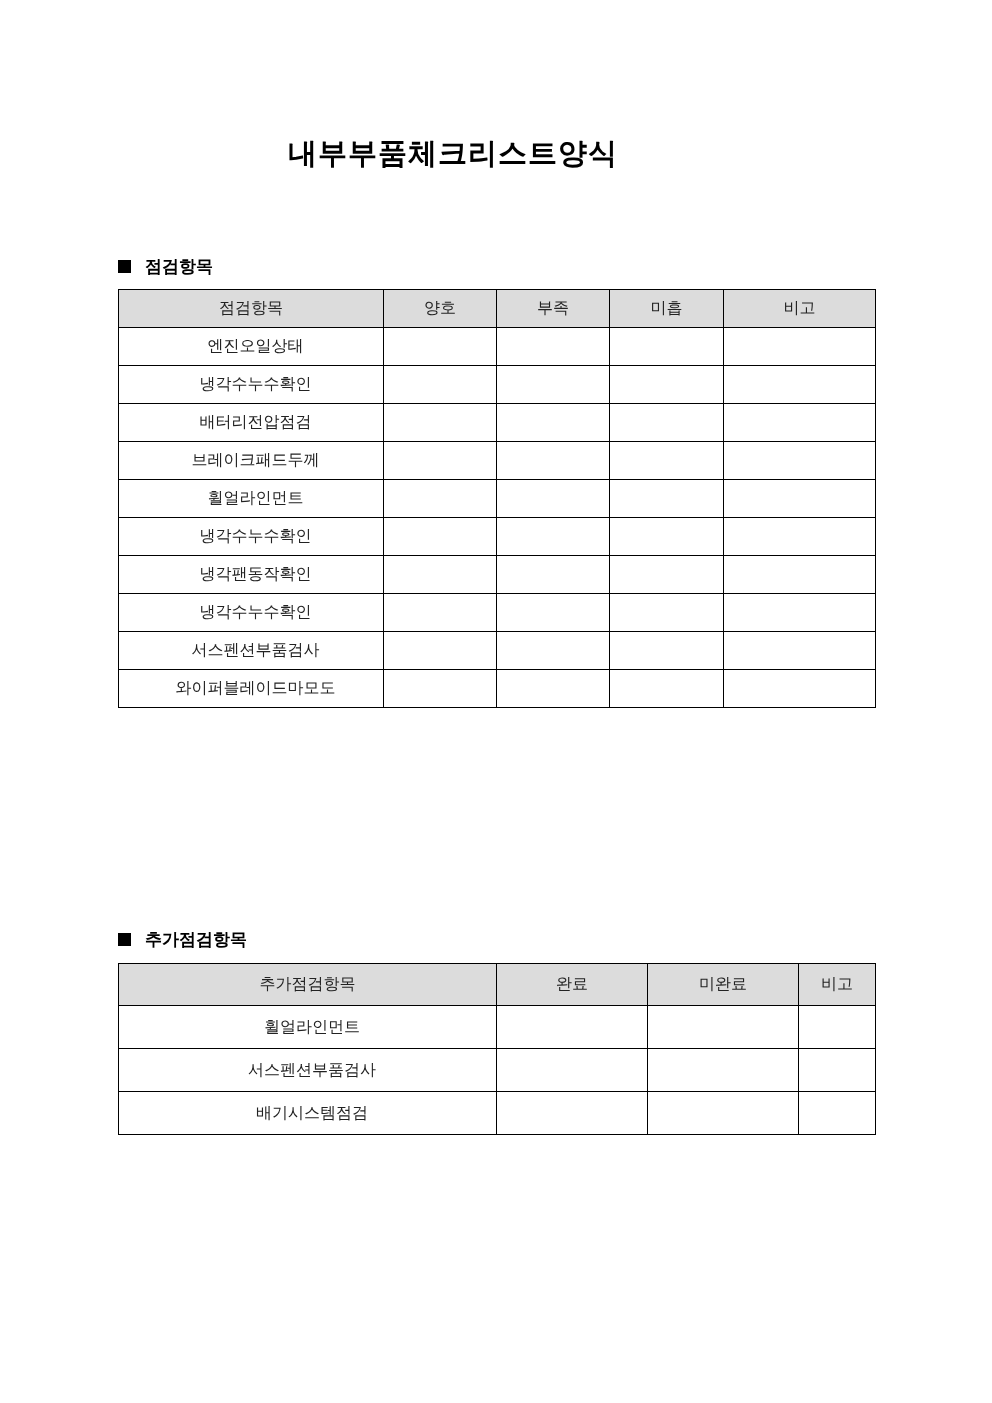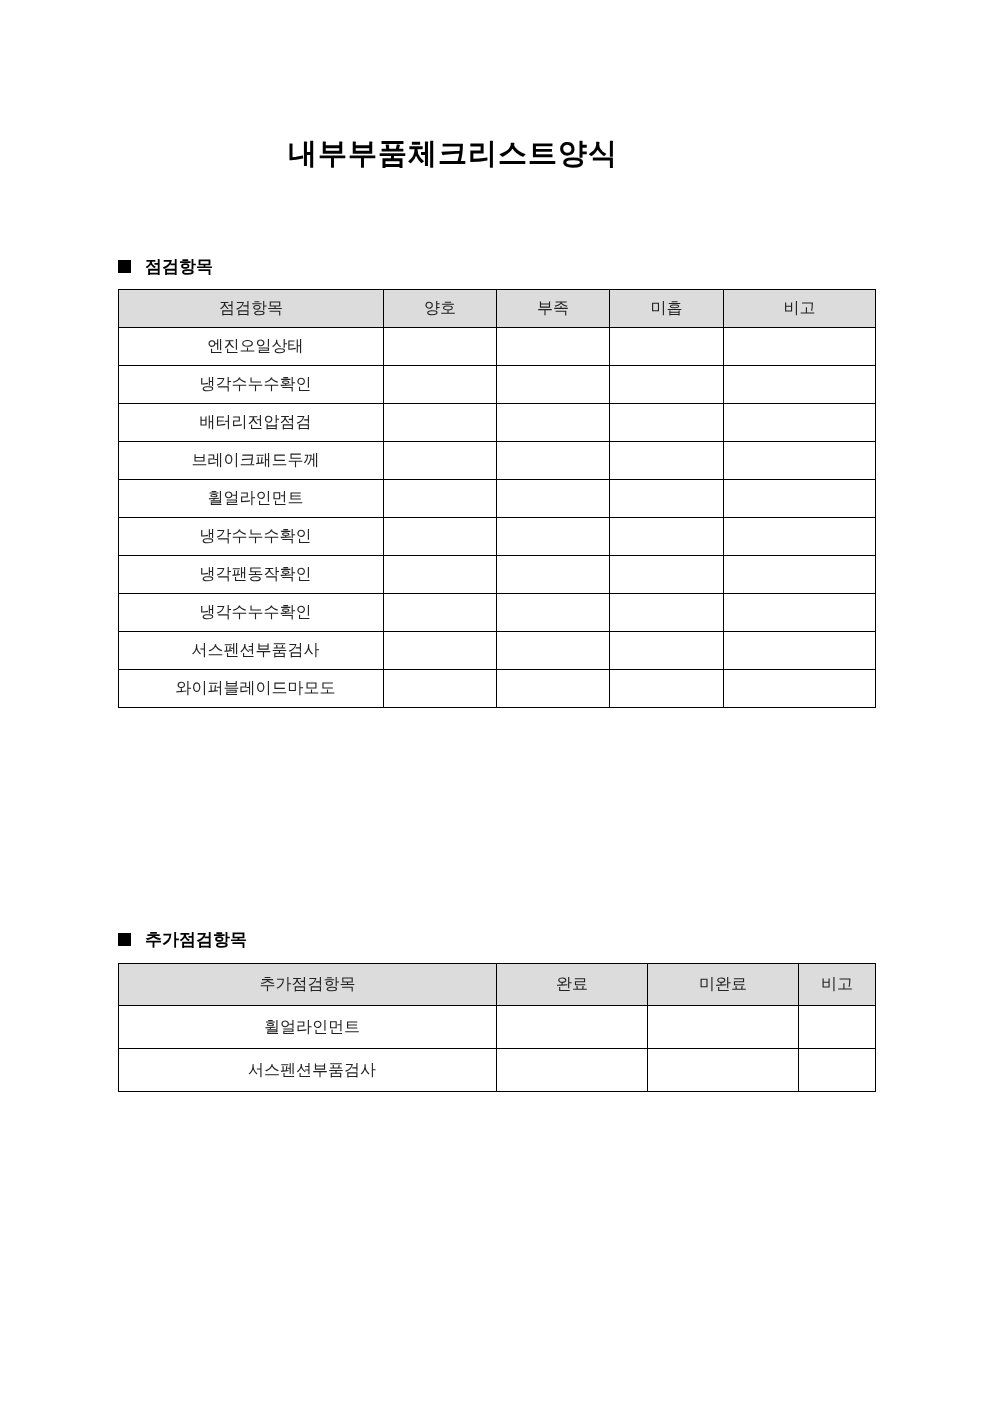--- a/index.html
+++ b/index.html
@@ -145,14 +145,20 @@
         <td></td>
         <td></td>
         <td></td>
       </tr>
     <tr>
         <td class="item">서스펜션부품검사</td>
         <td></td>
         <td></td>
         <td></td>
       </tr>
+    <tr>
+        <td class="item">배기시스템점검</td>
+        <td></td>
+        <td></td>
+        <td></td>
+      </tr>
   </tbody>
 </table>
 
 </body></html>

